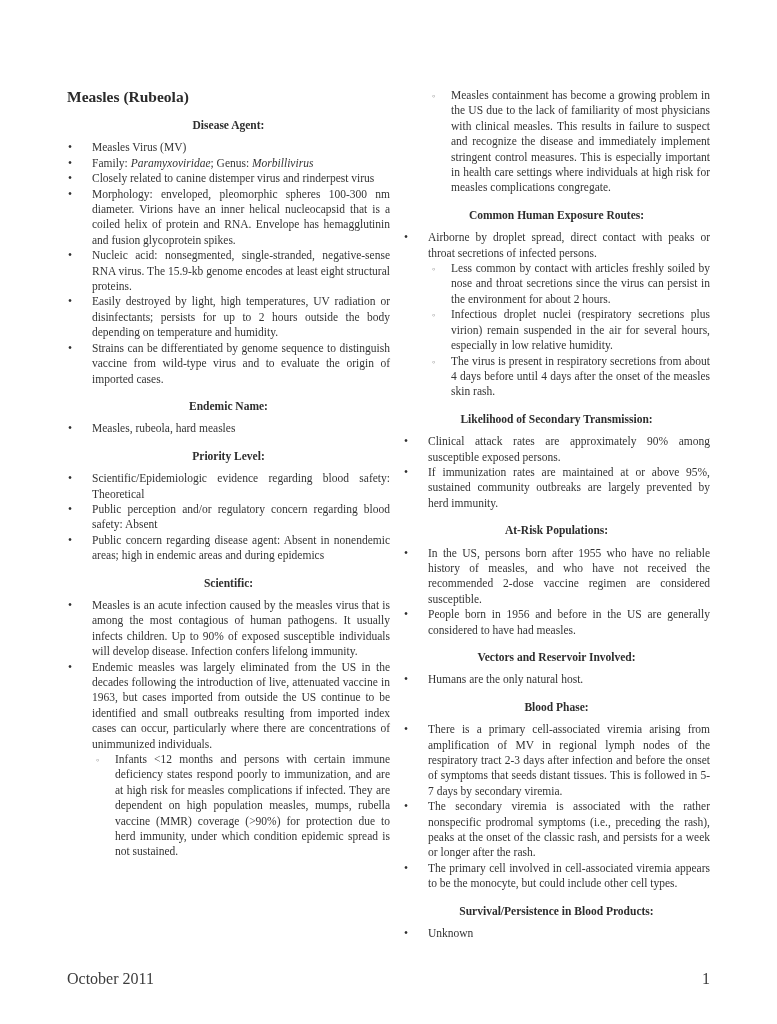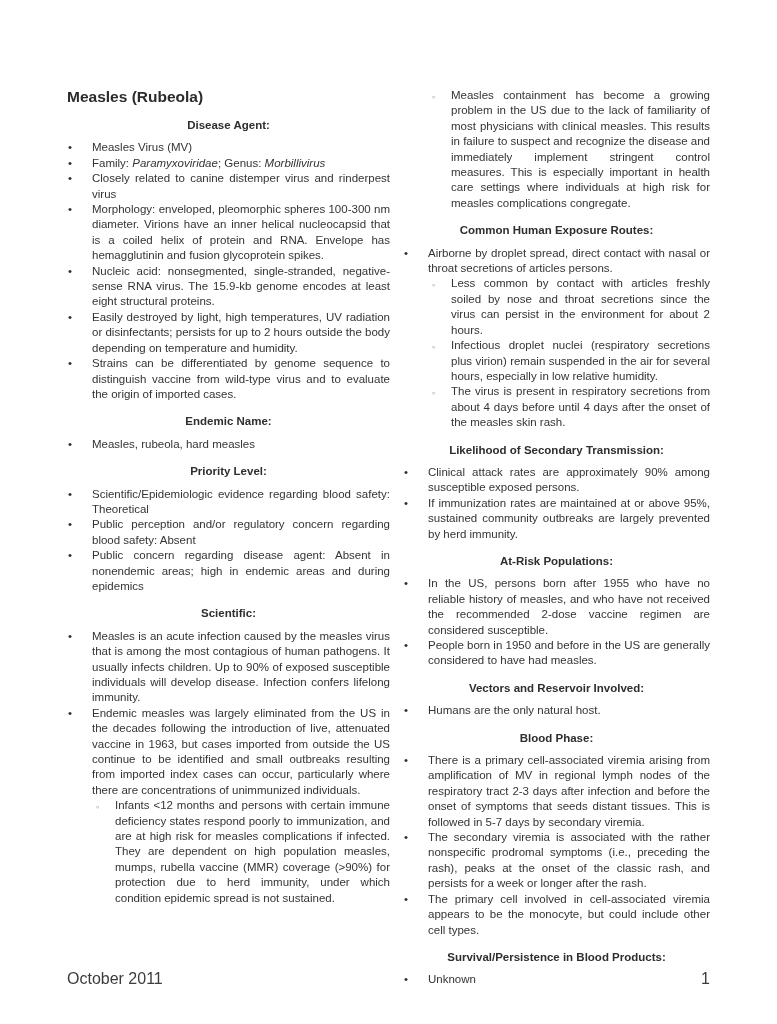--- a/index.html
+++ b/index.html
@@ -2,21 +2,21 @@
 <html><head>
 <meta charset="utf-8">
 <style>
   html, body { margin: 0; padding: 0; background: #ffffff; }
   .page {
     position: relative;
     width: 777px;
     height: 1024px;
     margin: 0 auto;
     background: #ffffff;
-    font-family: Liberation Sans, sans-serif;
+    font-family: Liberation Serif, serif;
     color: #343434;
     overflow: hidden;
   }
   .content {
     position: absolute;
     top: 88px;
     left: 67px;
     width: 643px;
     display: grid;
     grid-template-columns: 323px 307px;
@@ -92,30 +92,30 @@
           <p class="heading">Scientific:</p>
           <div class="li lvl1"><span class="marker">•</span><span class="btext">Measles is an acute infection caused by the measles virus that is among the most contagious of human pathogens. It usually infects children. Up to 90% of exposed susceptible individuals will develop disease. Infection confers lifelong immunity.</span></div>
           <div class="li lvl1"><span class="marker">•</span><span class="btext">Endemic measles was largely eliminated from the US in the decades following the introduction of live, attenuated vaccine in 1963, but cases imported from outside the US continue to be identified and small outbreaks resulting from imported index cases can occur, particularly where there are concentrations of unimmunized individuals.</span></div>
           <div class="li lvl2"><span class="marker">◦</span><span class="btext">Infants &lt;12 months and persons with certain immune deficiency states respond poorly to immunization, and are at high risk for measles complications if infected. They are dependent on high population measles, mumps, rubella vaccine (MMR) coverage (&gt;90%) for protection due to herd immunity, under which condition epidemic spread is not sustained.</span></div>
         </div>
     </div>
     <div class="col">
       <div>
           <div class="li lvl2"><span class="marker">◦</span><span class="btext">Measles containment has become a growing problem in the US due to the lack of familiarity of most physicians with clinical measles. This results in failure to suspect and recognize the disease and immediately implement stringent control measures. This is especially important in health care settings where individuals at high risk for measles complications congregate.</span></div>
           <p class="heading">Common Human Exposure Routes:</p>
-          <div class="li lvl1"><span class="marker">•</span><span class="btext">Airborne by droplet spread, direct contact with nasal or throat secretions of articles persons.</span></div>
+          <div class="li lvl1"><span class="marker">•</span><span class="btext">Airborne by droplet spread, direct contact with peaks or throat secretions of infected persons.</span></div>
           <div class="li lvl2"><span class="marker">◦</span><span class="btext">Less common by contact with articles freshly soiled by nose and throat secretions since the virus can persist in the environment for about 2 hours.</span></div>
           <div class="li lvl2"><span class="marker">◦</span><span class="btext">Infectious droplet nuclei (respiratory secretions plus virion) remain suspended in the air for several hours, especially in low relative humidity.</span></div>
           <div class="li lvl2"><span class="marker">◦</span><span class="btext">The virus is present in respiratory secretions from about 4 days before until 4 days after the onset of the measles skin rash.</span></div>
           <p class="heading">Likelihood of Secondary Transmission:</p>
           <div class="li lvl1"><span class="marker">•</span><span class="btext">Clinical attack rates are approximately 90% among susceptible exposed persons.</span></div>
           <div class="li lvl1"><span class="marker">•</span><span class="btext">If immunization rates are maintained at or above 95%, sustained community outbreaks are largely prevented by herd immunity.</span></div>
           <p class="heading">At-Risk Populations:</p>
           <div class="li lvl1"><span class="marker">•</span><span class="btext">In the US, persons born after 1955 who have no reliable history of measles, and who have not received the recommended 2-dose vaccine regimen are considered susceptible.</span></div>
-          <div class="li lvl1"><span class="marker">•</span><span class="btext">People born in 1950 and before in the US are generally considered to have had measles.</span></div>
+          <div class="li lvl1"><span class="marker">•</span><span class="btext">People born in 1956 and before in the US are generally considered to have had measles.</span></div>
           <p class="heading">Vectors and Reservoir Involved:</p>
           <div class="li lvl1"><span class="marker">•</span><span class="btext">Humans are the only natural host.</span></div>
           <p class="heading">Blood Phase:</p>
           <div class="li lvl1"><span class="marker">•</span><span class="btext">There is a primary cell-associated viremia arising from amplification of MV in regional lymph nodes of the respiratory tract 2-3 days after infection and before the onset of symptoms that seeds distant tissues. This is followed in 5-7 days by secondary viremia.</span></div>
           <div class="li lvl1"><span class="marker">•</span><span class="btext">The secondary viremia is associated with the rather nonspecific prodromal symptoms (i.e., preceding the rash), peaks at the onset of the classic rash, and persists for a week or longer after the rash.</span></div>
           <div class="li lvl1"><span class="marker">•</span><span class="btext">The primary cell involved in cell-associated viremia appears to be the monocyte, but could include other cell types.</span></div>
           <p class="heading">Survival/Persistence in Blood Products:</p>
           <div class="li lvl1"><span class="marker">•</span><span class="btext">Unknown</span></div>
         </div>
     </div>

